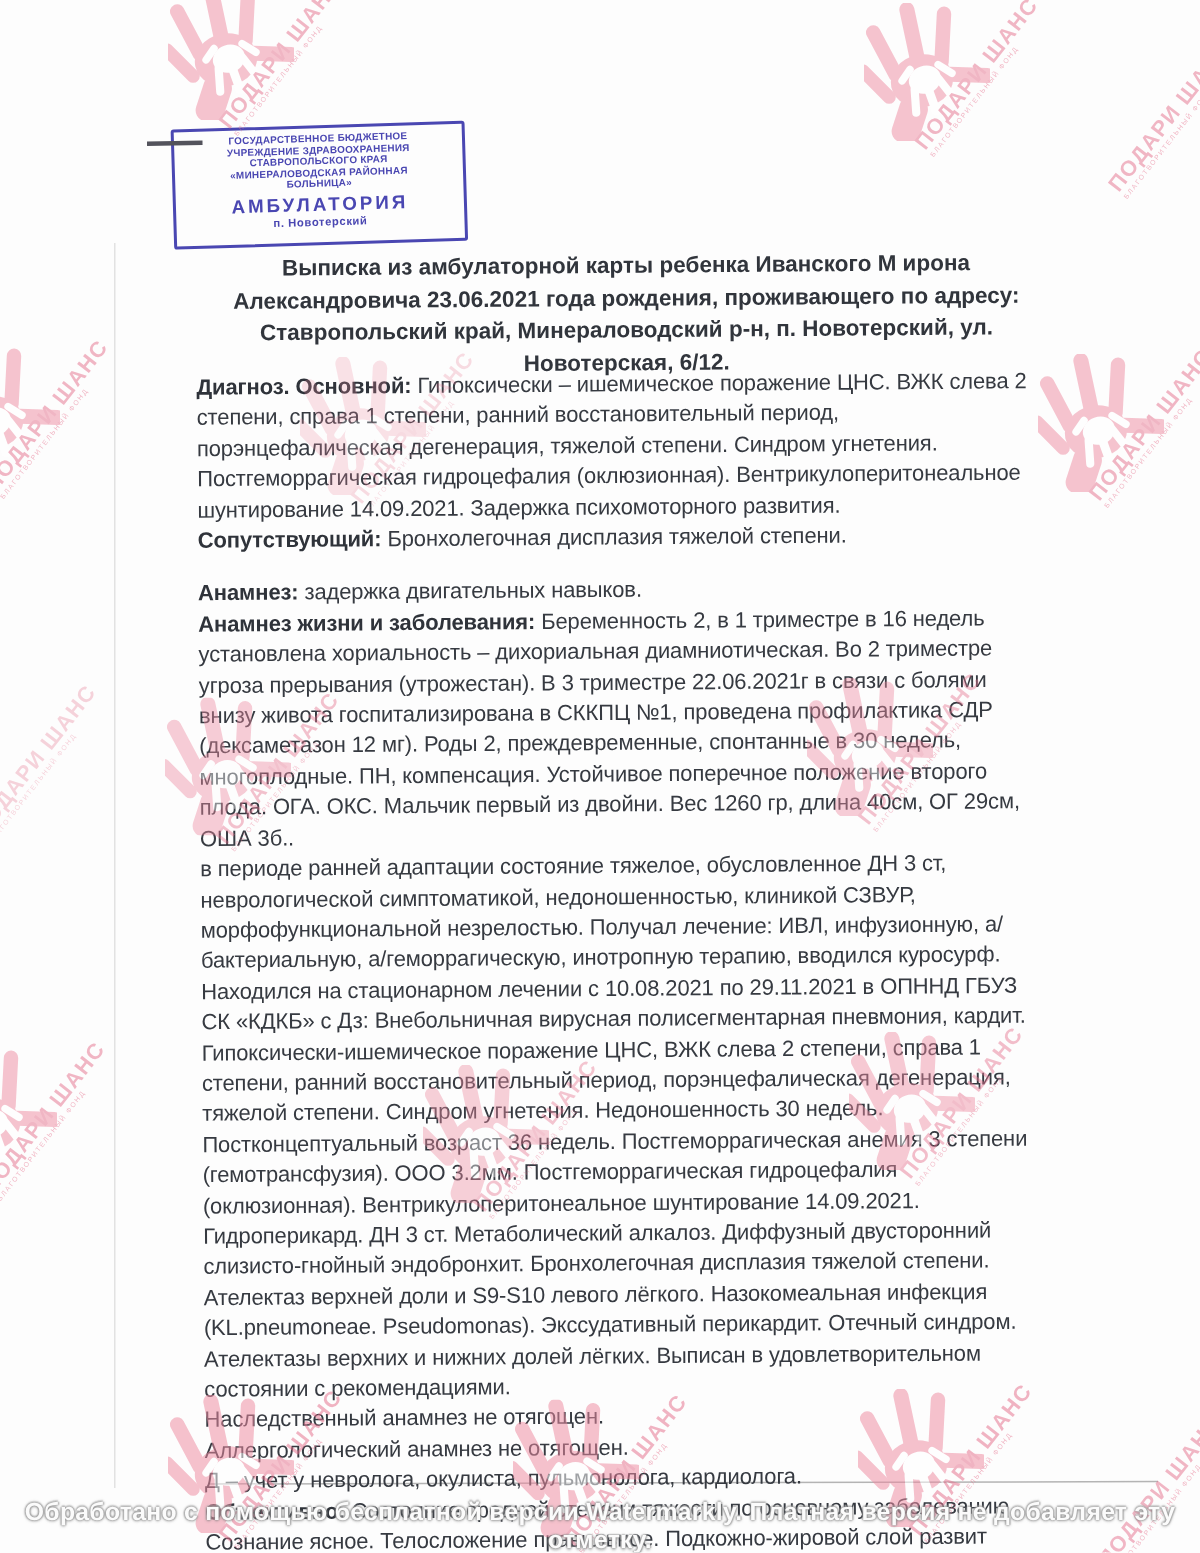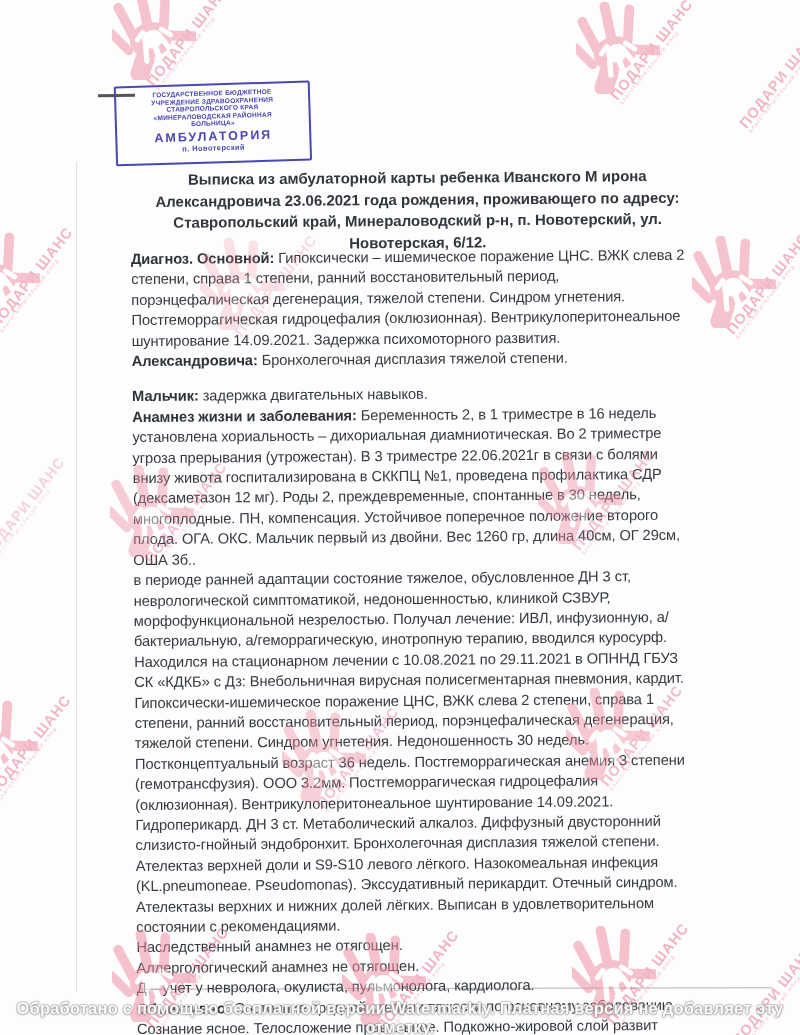--- a/index.html
+++ b/index.html
@@ -101,23 +101,23 @@
       <div class="s-line">БОЛЬНИЦА»</div>
       <div class="s-name">АМБУЛАТОРИЯ</div>
       <div class="s-loc">п. Новотерский</div>
     </div>
 
     <p class="title">Выписка из амбулаторной карты ребенка Иванского М ирона Александровича 23.06.2021 года рождения, проживающего по адресу: Ставропольский край, Минераловодский р-н, п. Новотерский, ул. Новотерская, 6/12.</p>
 
     <div class="body-text" id="paragraphs">
   <p><b>Диагноз. Основной: </b><span>Гипоксически – ишемическое поражение ЦНС. ВЖК слева 2 степени, справа 1 степени, ранний восстановительный период, порэнцефалическая дегенерация, тяжелой степени. Синдром угнетения. Постгеморрагическая гидроцефалия (оклюзионная). Вентрикулоперитонеальное шунтирование 14.09.2021. Задержка психомоторного развития.</span></p>
 
-  <p class="gap-after"><b>Александровича: </b><span>Бронхолегочная дисплазия тяжелой степени.</span></p>
-
-  <p><b>Мальчик: </b><span>задержка двигательных навыков.</span></p>
+  <p class="gap-after"><b>Сопутствующий: </b><span>Бронхолегочная дисплазия тяжелой степени.</span></p>
+
+  <p><b>Анамнез: </b><span>задержка двигательных навыков.</span></p>
 
   <p><b>Анамнез жизни и заболевания: </b><span>Беременность 2, в 1 триместре в 16 недель установлена хориальность – дихориальная диамниотическая. Во 2 триместре угроза прерывания (утрожестан). В 3 триместре 22.06.2021г в связи с болями внизу живота госпитализирована в СККПЦ №1, проведена профилактика СДР (дексаметазон 12 мг). Роды 2, преждевременные, спонтанные в 30 недель, многоплодные. ПН, компенсация. Устойчивое поперечное положение второго плода. ОГА. ОКС. Мальчик первый из двойни. Вес 1260 гр, длина 40см, ОГ 29см, ОША 3б..</span></p>
 
   <p><b></b><span>в периоде ранней адаптации состояние тяжелое, обусловленное ДН 3 ст, неврологической симптоматикой, недоношенностью, клиникой СЗВУР, морфофункциональной незрелостью. Получал лечение: ИВЛ, инфузионную, а/бактериальную, а/геморрагическую, инотропную терапию, вводился куросурф. Находился на стационарном лечении с 10.08.2021 по 29.11.2021 в ОПННД ГБУЗ СК «КДКБ» с Дз: Внебольничная вирусная полисегментарная пневмония, кардит. Гипоксически-ишемическое поражение ЦНС, ВЖК слева 2 степени, справа 1 степени, ранний восстановительный период, порэнцефалическая дегенерация, тяжелой степени. Синдром угнетения. Недоношенность 30 недель. Постконцептуальный возраст 36 недель. Постгеморрагическая анемия 3 степени (гемотрансфузия). ООО 3.2мм. Постгеморрагическая гидроцефалия (оклюзионная). Вентрикулоперитонеальное шунтирование 14.09.2021. Гидроперикард. ДН 3 ст. Метаболический алкалоз. Диффузный двусторонний слизисто-гнойный эндобронхит. Бронхолегочная дисплазия тяжелой степени. Ателектаз верхней доли и S9-S10 левого лёгкого. Назокомеальная инфекция (KL.pneumoneae. Pseudomonas). Экссудативный перикардит. Отечный синдром. Ателектазы верхних и нижних долей лёгких. Выписан в удовлетворительном состоянии с рекомендациями.</span></p>
 
   <p><b></b><span>Наследственный анамнез не отягощен.</span></p>
 
   <p><b></b><span>Аллергологический анамнез не отягощен.</span></p>
 
   <p><b></b><span>Д – учет у невролога, окулиста, пульмонолога, кардиолога.</span></p>

